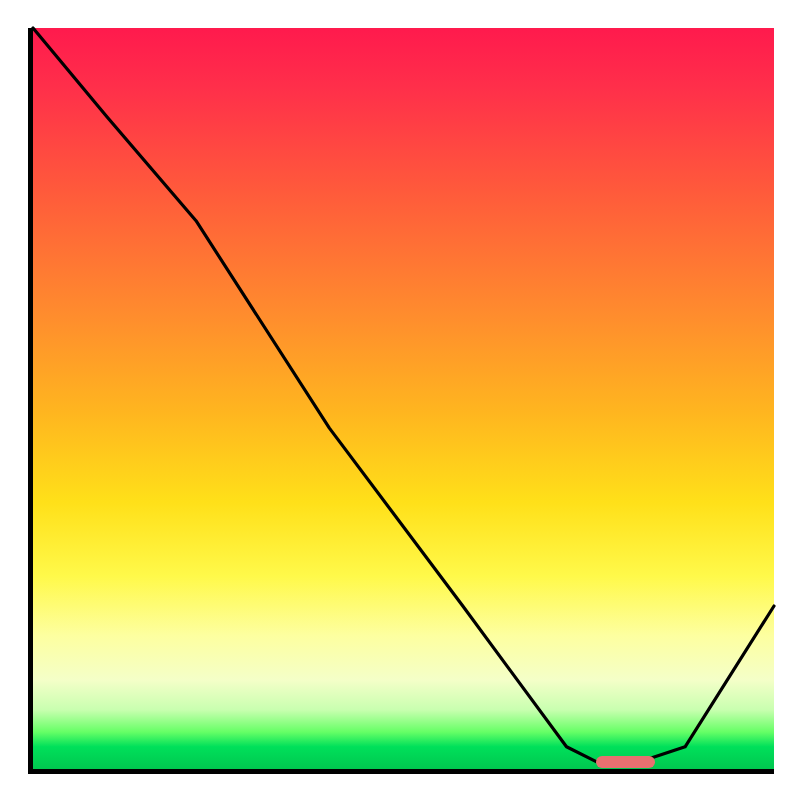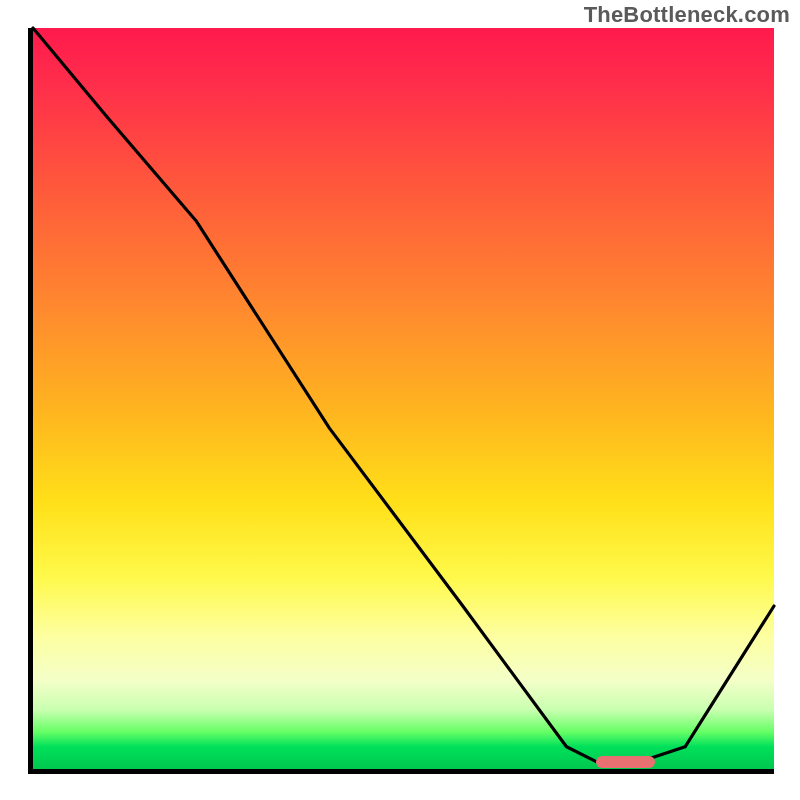--- a/index.html
+++ b/index.html
@@ -70,21 +70,20 @@
     height: 12px;
     border-radius: 6px;
     background: #e87070;
   }
 </style>
 </head>
 <body>
 
 <div class="stage">
 
-  <div class="watermark">TheBottleneck.com</div>
 
   <div class="plot-wrap">
     <div class="gradient"></div>
 
     <svg class="curve" viewBox="0 0 741 741" preserveAspectRatio="none">
       <path id="curve-path" fill="none" stroke="#000" stroke-width="3.2" stroke-linejoin="round" stroke-linecap="round" d="M0.0 0.0 L74.1 88.9 L163.0 192.7 L296.4 400.1 L429.8 578.0 L533.5 718.8 L563.2 733.6 L607.6 733.6 L652.1 718.8 L741.0 578.0 "></path>
     </svg>
 
     <div id="opt-marker" class="marker" style="left: 563.16px; width: 59.28px; top: 727.59px;"></div>
   </div>

